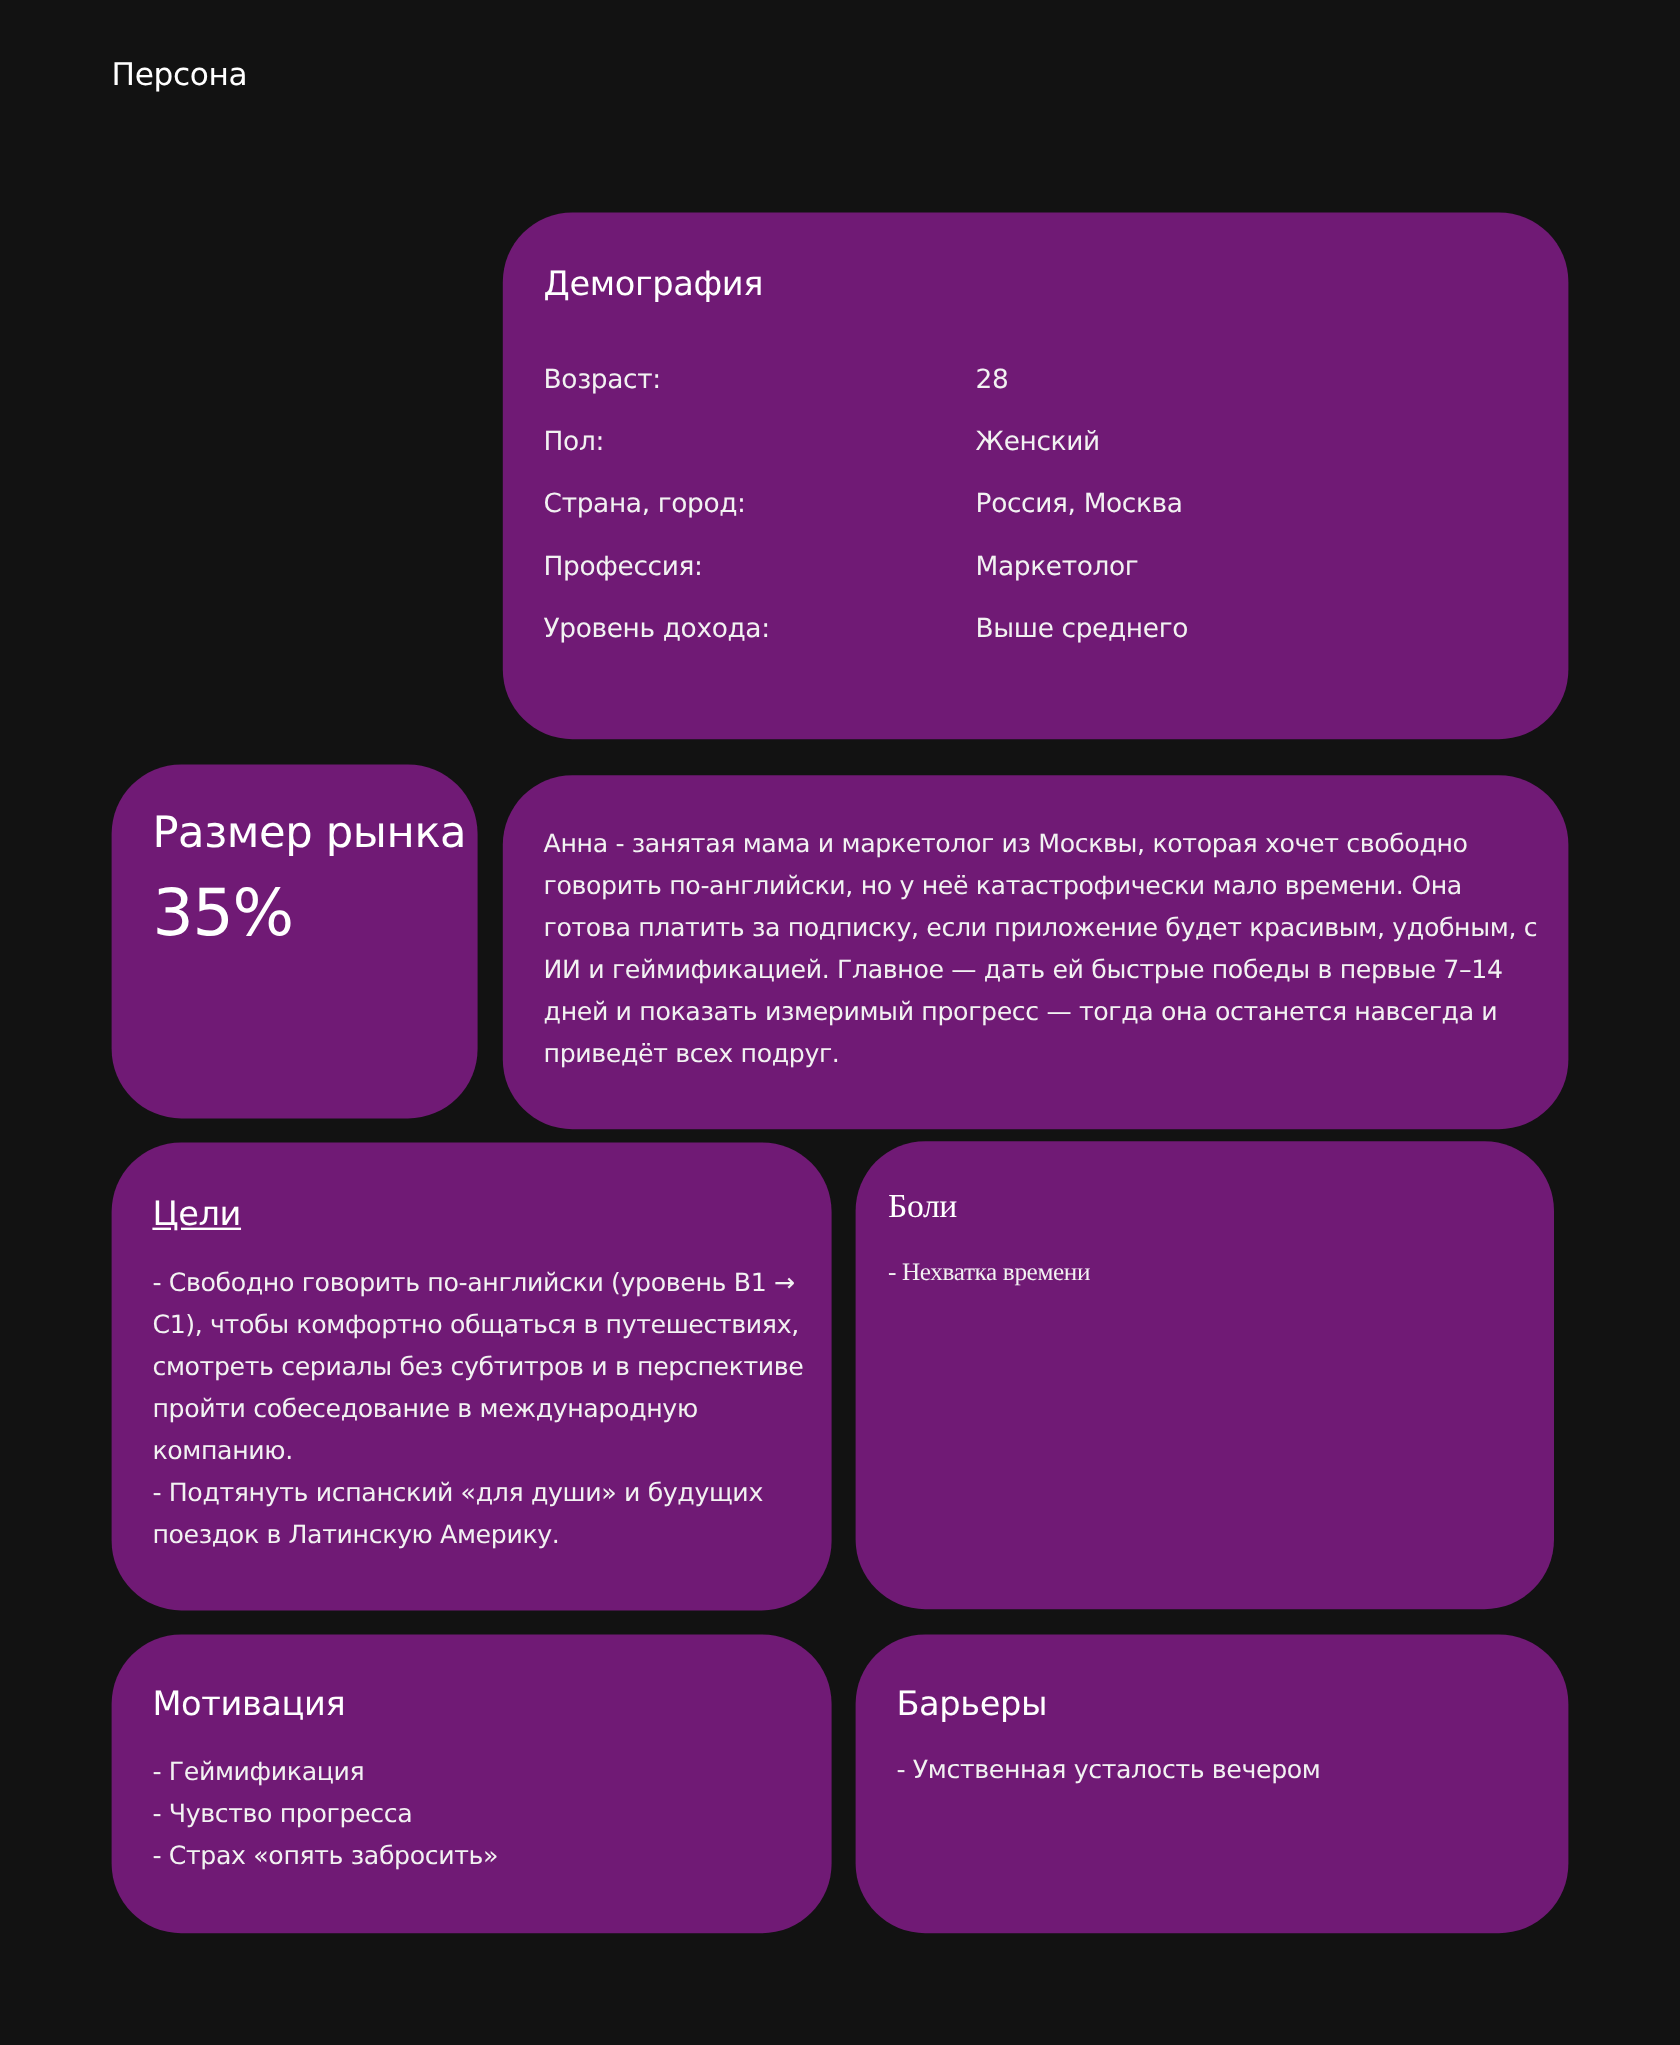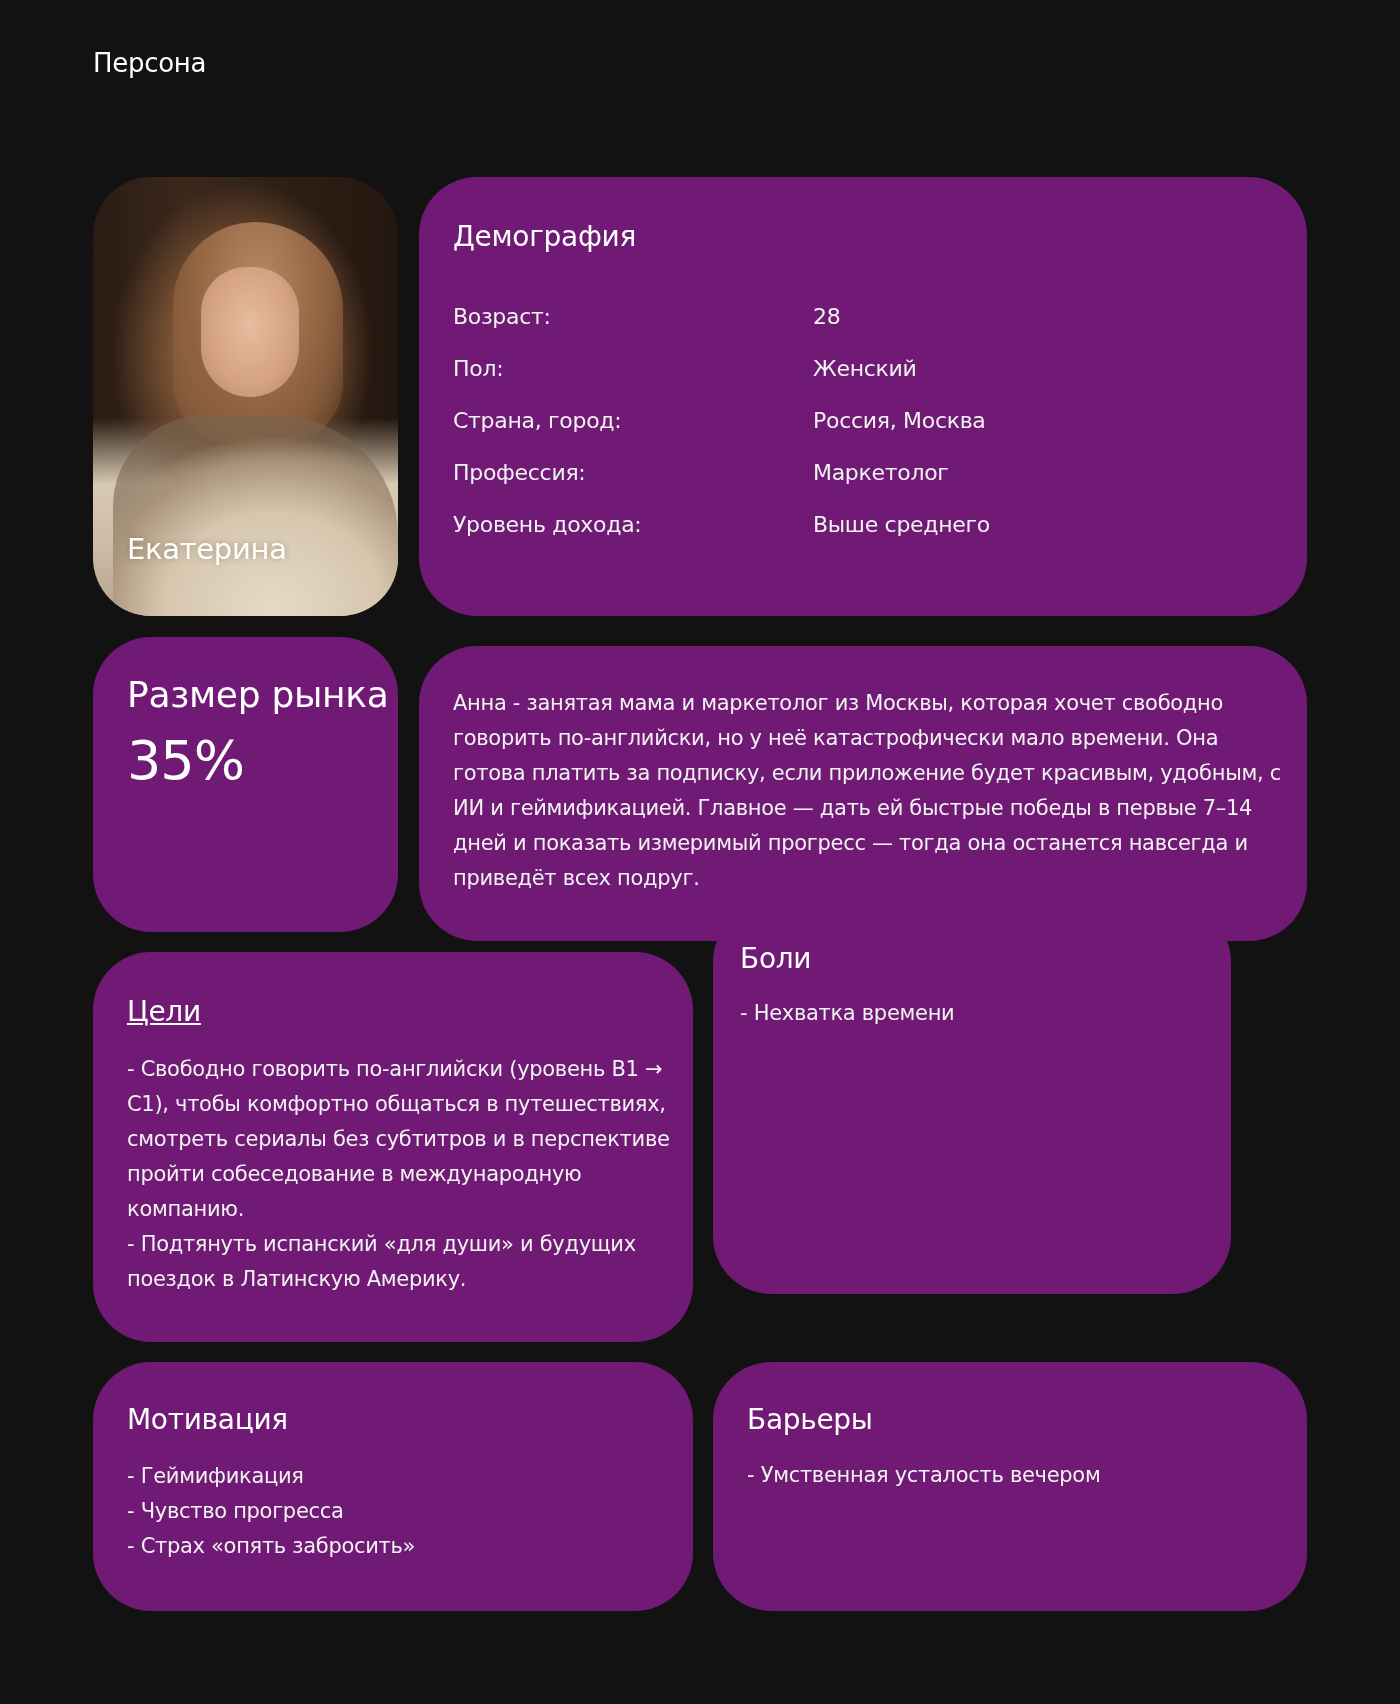--- a/index.html
+++ b/index.html
@@ -76,47 +76,41 @@
     .market-value { position: absolute; left: 34px; top: 92px; font-size: 54px; font-weight: 400; letter-spacing: -1px; }
 
     
     .desc-card { left: 419px; top: 646px; width: 888px; height: 295px; padding-left: 40px; }
     .desc-card .body-text { position: absolute; left: 34px; top: 40px; width: 830px; }
 
     
     .goals-card { left: 93px; top: 952px; width: 600px; height: 390px; }
     .goals-card .card-title { position: absolute; left: 34px; top: 42px; text-decoration: underline; }
     .goals-card .body-text { position: absolute; left: 34px; top: 100px; width: 545px; }
-    .pains-card { left: 713px; top: 904px; width: 518px; height: 390px; }
+    .pains-card { left: 713px; top: 951px; width: 582px; height: 390px; font-family: Liberation Serif, serif; }
     .pains-card .card-title { position: absolute; left: 27px; top: 37px; }
     .pains-card .body-text { position: absolute; left: 27px; top: 92px; width: 540px; }
 
     
     .motiv-card { left: 93px; top: 1362px; width: 600px; height: 249px; }
     .motiv-card .card-title { position: absolute; left: 34px; top: 40px; }
     .motiv-card .body-text { position: absolute; left: 34px; top: 97px; width: 545px; }
     .barriers-card { left: 713px; top: 1362px; width: 594px; height: 249px; }
     .barriers-card .card-title { position: absolute; left: 34px; top: 40px; }
     .barriers-card .body-text { position: absolute; left: 34px; top: 96px; width: 540px; }
 
     .line { display: block; white-space: pre-wrap; }
   </style>
 </head>
 <body>
 
 <div class="page">
 
   <div class="page-title">Персона</div>
 
-  <div class="card photo-card">
-    <div class="photo-hair"></div>
-    <div class="photo-face"></div>
-    <div class="photo-shirt"></div>
-    <div class="photo-name">Екатерина</div>
-  </div>
 
   <div class="card demo-card">
     <div class="card-title">Демография</div>
     <div class="demo-rows">
       <div class="demo-row">
         <span class="demo-label">Возраст:</span>
         <span class="demo-value">28</span>
       </div>
       <div class="demo-row">
         <span class="demo-label">Пол:</span>

